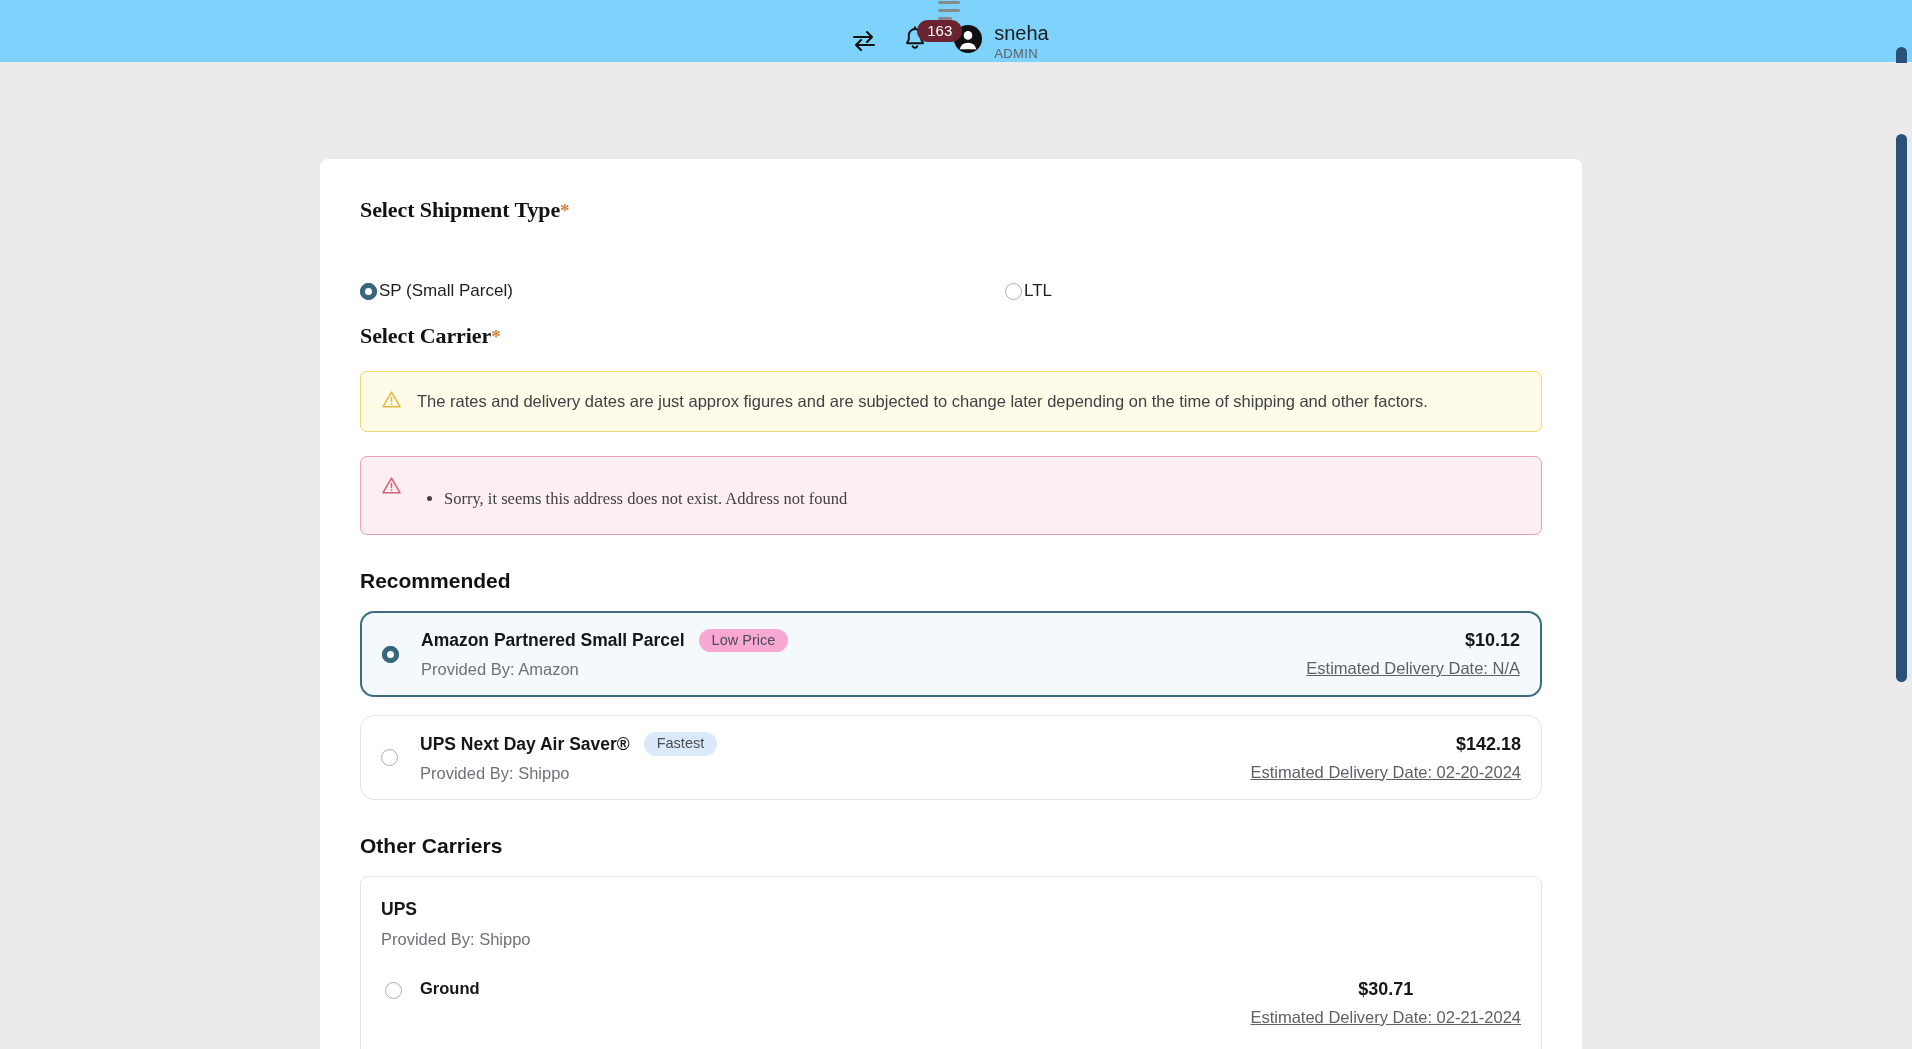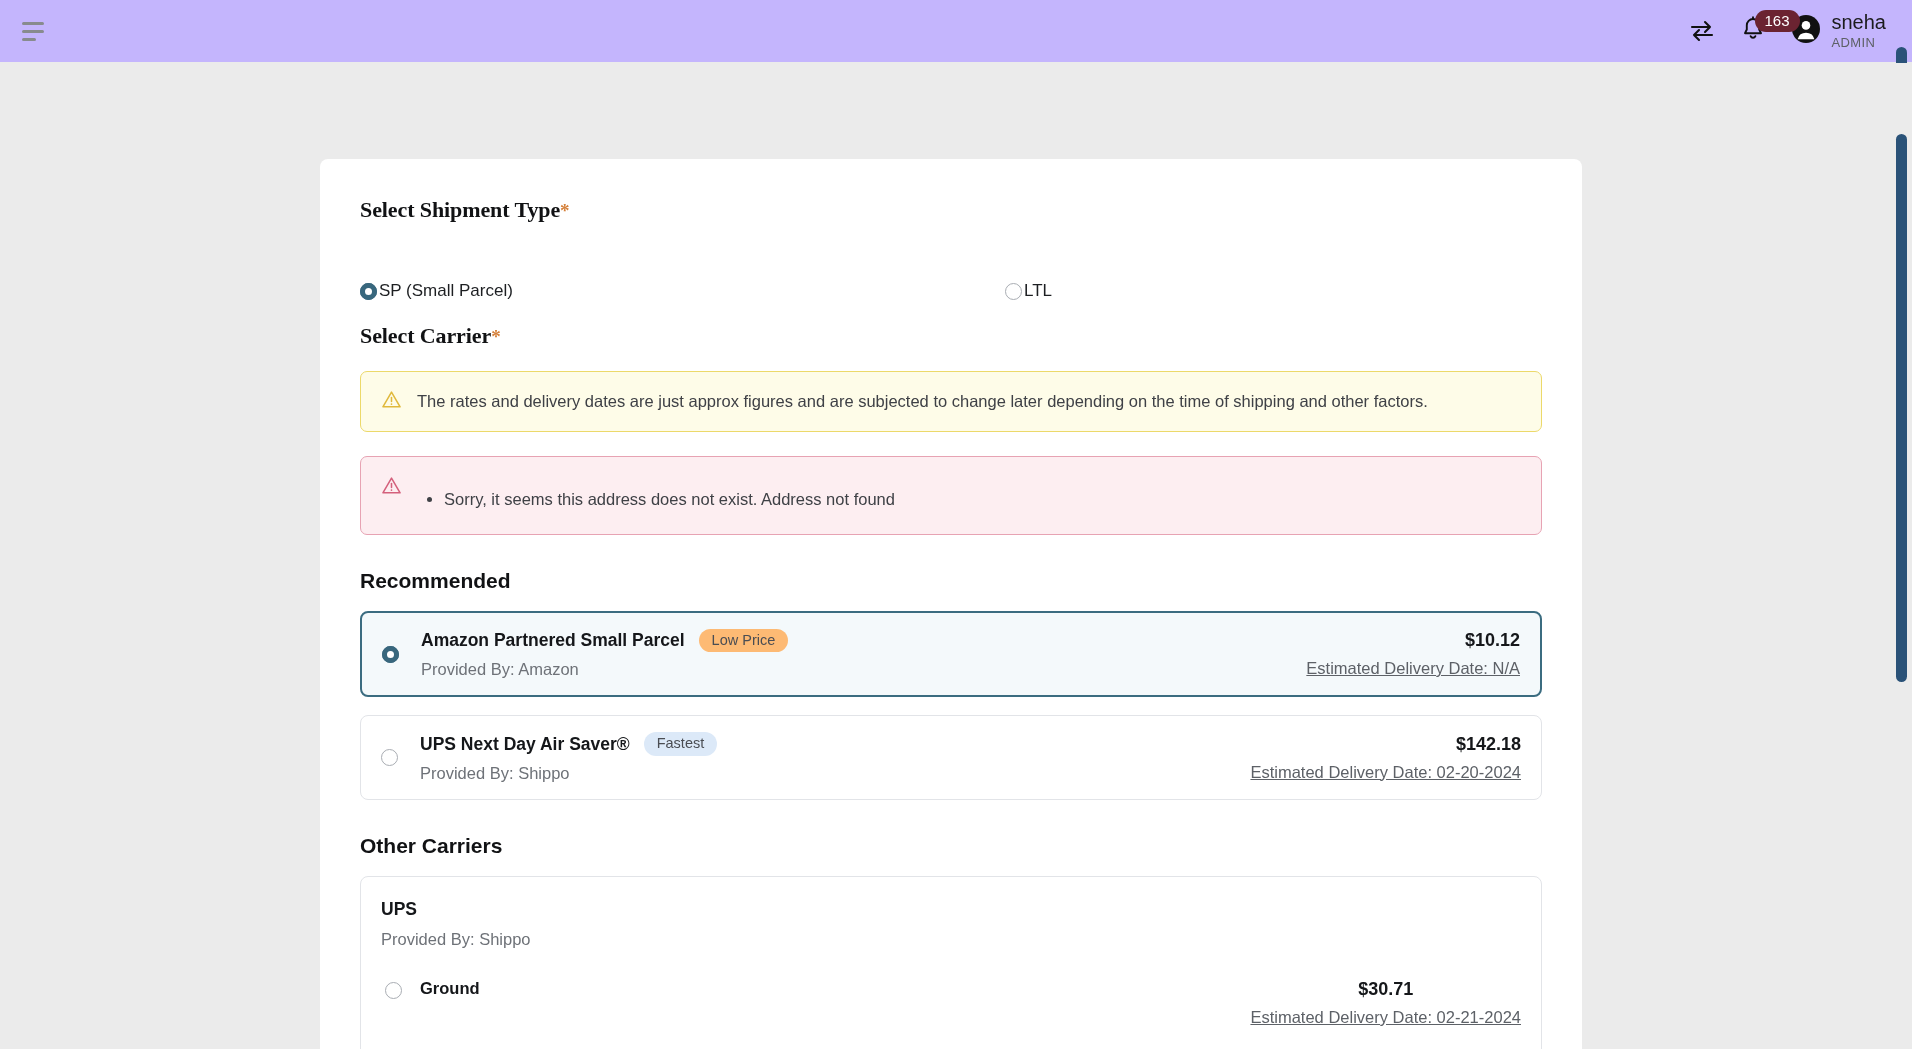--- a/index.html
+++ b/index.html
@@ -7,25 +7,26 @@
     width: 1912px; height: 1049px;
     font-family: "Liberation Sans", sans-serif;
     background: #ebebeb;
     overflow: hidden;
   }
 
   
   .topbar {
     position: relative;
     height: 62px;
-    background: #c4b5fd;
+    background: #7dd3fc;
     display: flex;
     align-items: center;
     justify-content: space-between;
     padding: 0 26px 0 14px;
+    flex-direction: column;
   }
   .hamburger {
     width: 40px; height: 40px;
     display: flex; flex-direction: column;
     justify-content: center; align-items: flex-start;
     gap: 5px; padding-left: 8px; cursor: pointer;
   }
   .hamburger i { display:block; height: 3px; background: #888b8e; border-radius: 2px; }
   .hamburger i:nth-child(1) { width: 22px; }
   .hamburger i:nth-child(2) { width: 22px; }
@@ -96,52 +97,52 @@
   .alert-err {
     margin-top: 24px;
     background: #fdeef1;
     border: 1px solid #e7a3b3;
     border-radius: 7px;
     padding: 18px 20px 22px;
     display: flex; gap: 16px;
   }
   .err-body { padding-top: 2px; }
   .err-title { font-size: 16.5px; color: #3f4146; }
-  .err-list { margin: 10px 0 0 26px; }
+  .err-list { margin: 10px 0 0 26px; font-family: Liberation Serif, serif; }
   .err-list li { font-size: 16.5px; color: #3f4146; line-height: 1.5; }
 
   
   h3.sub {
     font-size: 21px; font-weight: 700; color: #111214;
     margin-top: 34px;
   }
 
   .rate-card {
     margin-top: 18px;
     border: 1px solid #e2e4e8;
-    border-radius: 8px;
+    border-radius: 14px;
     background: #fff;
     display: flex; align-items: center;
     padding: 16px 20px;
     cursor: pointer;
   }
   .rate-card.selected {
     border: 2px solid #3b6c80;
     background: #f4f9fb;
   }
   .rate-card .rad { margin-right: 22px; }
   .rate-main { flex: 1; }
   .rate-topline { display: flex; align-items: center; gap: 14px; }
   .rate-name { font-size: 17.5px; font-weight: 700; color: #15171a; }
   .badge-pill {
     font-size: 14.5px; color: #4a4d53;
     border-radius: 13px; padding: 4px 13px 5px;
     line-height: 1;
   }
-  .badge-pill.green { background: #fdba74; }
+  .badge-pill.green { background: #f9a8d4; }
   .badge-pill.blue  { background: #dce9f8; }
   .rate-provider { font-size: 16.5px; color: #6e7278; margin-top: 8px; }
   .rate-right { text-align: right; }
   .rate-price { font-size: 18px; font-weight: 700; color: #15171a; }
   .rate-eta { font-size: 16.5px; color: #5d6167; margin-top: 8px; text-decoration: underline; }
 
   
   .other-box {
     margin-top: 18px;
     border: 1px solid #e2e4e8;

